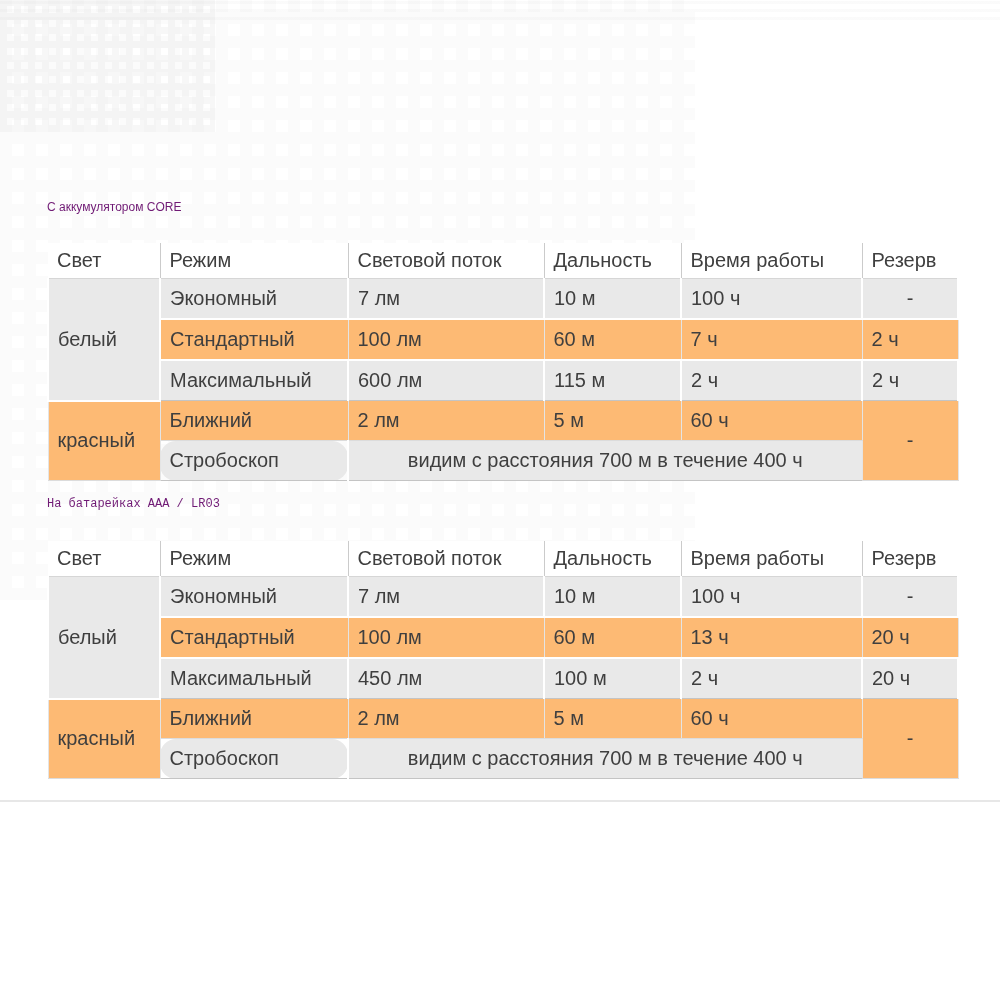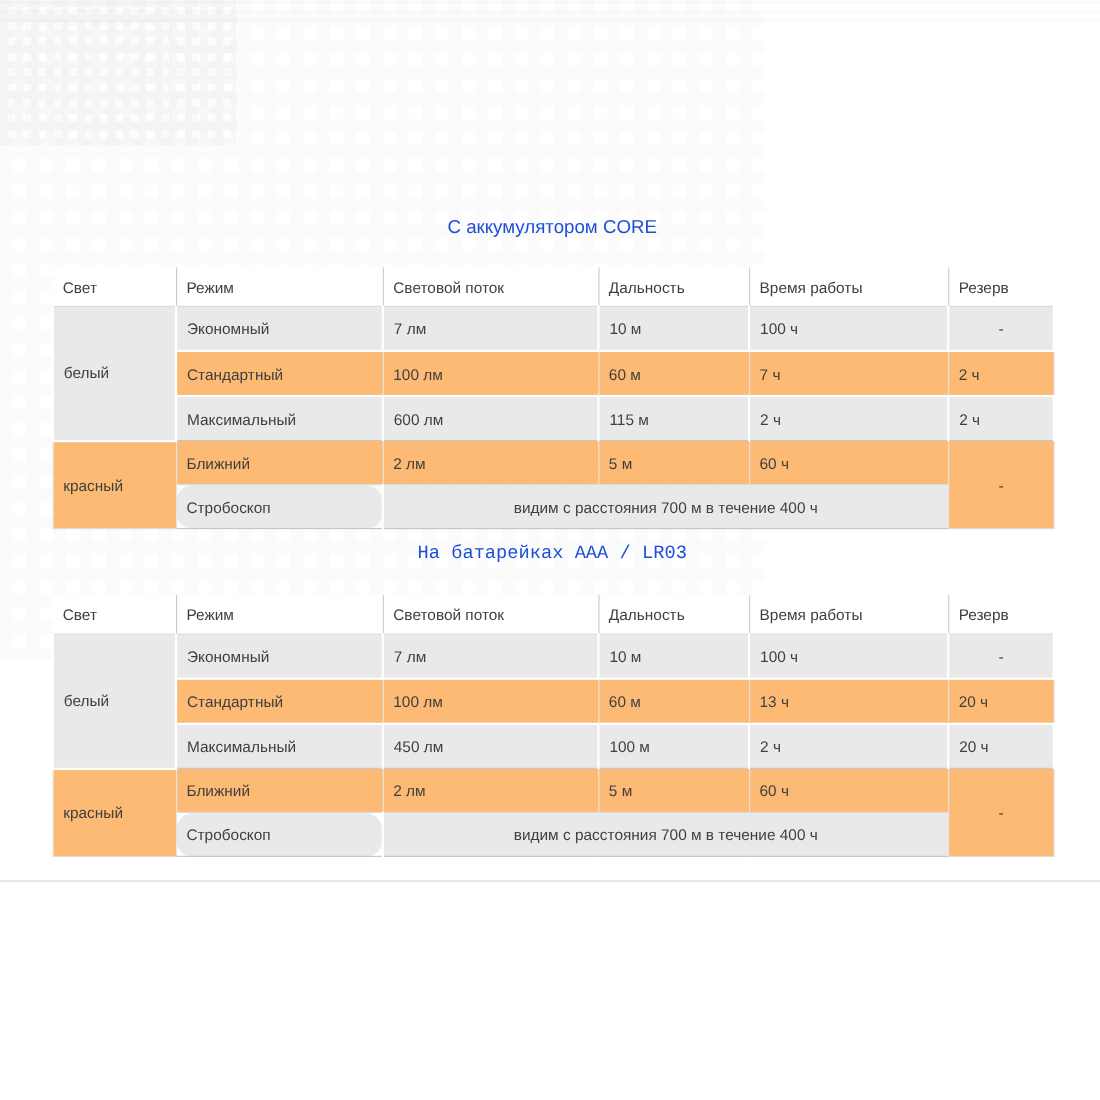--- a/index.html
+++ b/index.html
@@ -29,31 +29,31 @@
       repeating-linear-gradient(90deg, #666 0 7px, transparent 7px 14px),
       repeating-linear-gradient(0deg, #666 0 7px, transparent 7px 14px);
   }
   .artifact-top {
     width: 1000px; height: 20px; opacity: 0.03;
     background: repeating-linear-gradient(0deg, #666 0 3px, transparent 3px 8px);
   }
 
   .tbl-title {
     position: absolute; left: 47px; width: 910px;
-    text-align: center; font-size: 17px; line-height: 20px; color: #1d4ed8;
+    text-align: left; font-size: 12px; line-height: 20px; color: #701a75;
   }
   .title-1 { top: 197px; }
   .title-2 { top: 494px; font-family: Liberation Mono, monospace; }
 
   table.spec {
     position: absolute; left: 47px;
     width: 910px;
     border-collapse: collapse;
     table-layout: fixed;
-    font-size: 14px;
+    font-size: 20px;
     color: #3f3f3f;
   }
   .tbl-1 { top: 243px; }
   .tbl-2 { top: 541px; }
 
   col.c-light   { width: 112px; }
   col.c-mode    { width: 188px; }
   col.c-flux    { width: 196px; }
   col.c-range   { width: 137px; }
   col.c-time    { width: 181px; }

